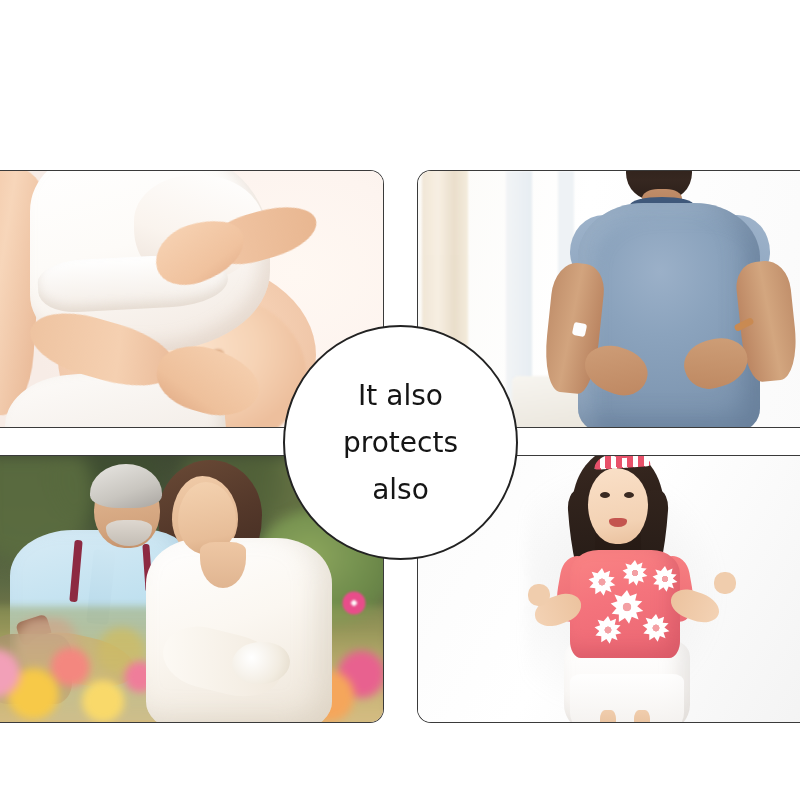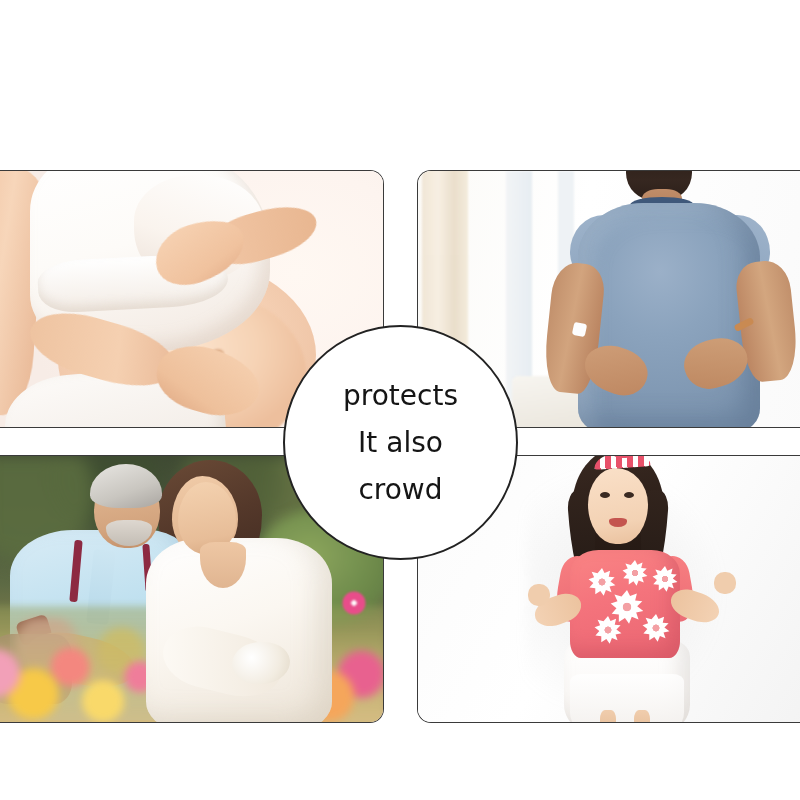--- a/index.html
+++ b/index.html
@@ -792,18 +792,18 @@
         <div class="p4-arm-l"></div>
         <div class="p4-arm-r"></div>
         <div class="p4-hand-l"></div>
         <div class="p4-hand-r"></div>
       </div>
     </div>
 
   </div>
 
   <div class="circle">
+    <div class="circle-line">It also</div>
     <div class="circle-line">protects</div>
-    <div class="circle-line">It also</div>
-    <div class="circle-line">crowd</div>
+    <div class="circle-line">also</div>
   </div>
 
 </div>
 
 </body></html>

